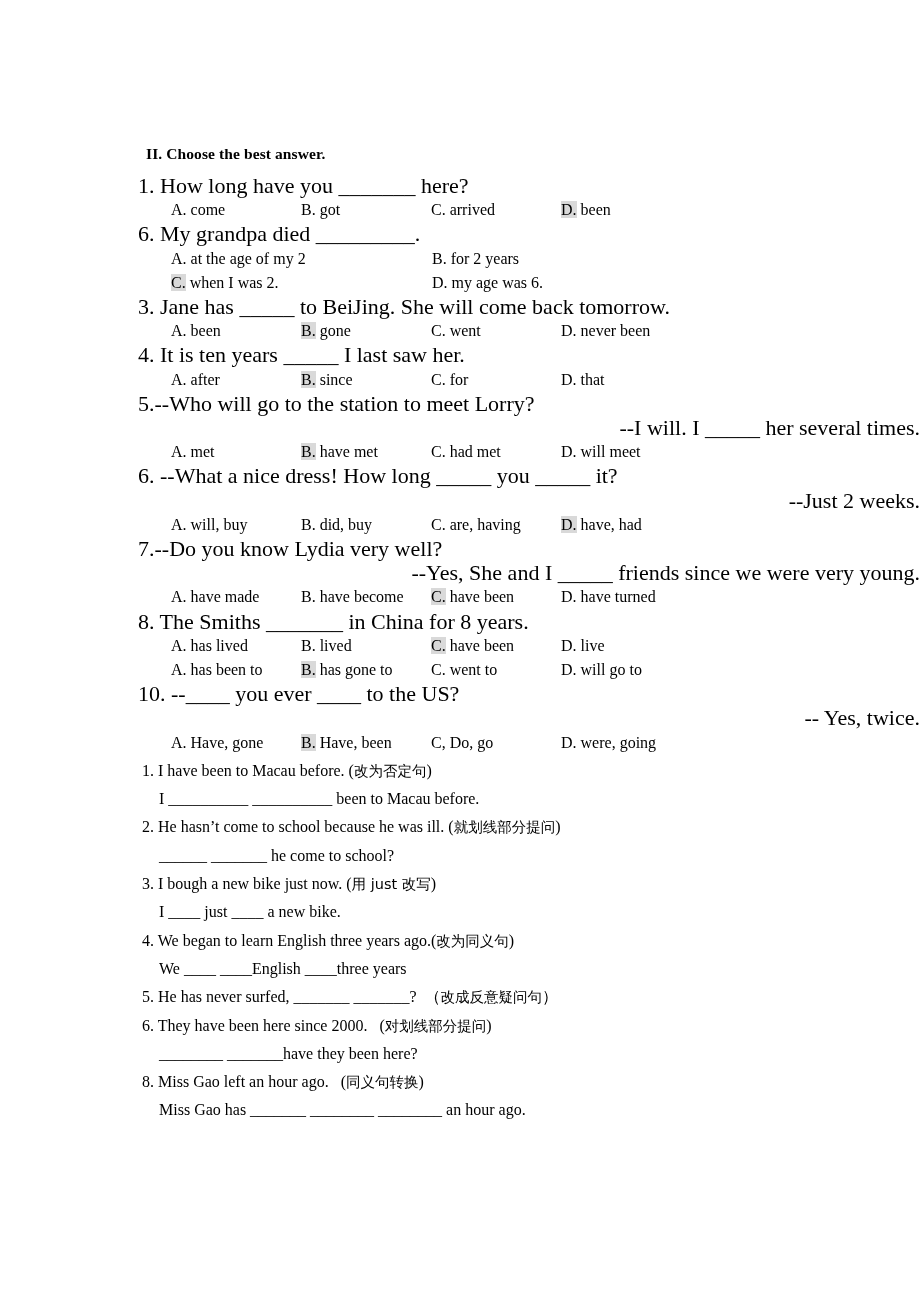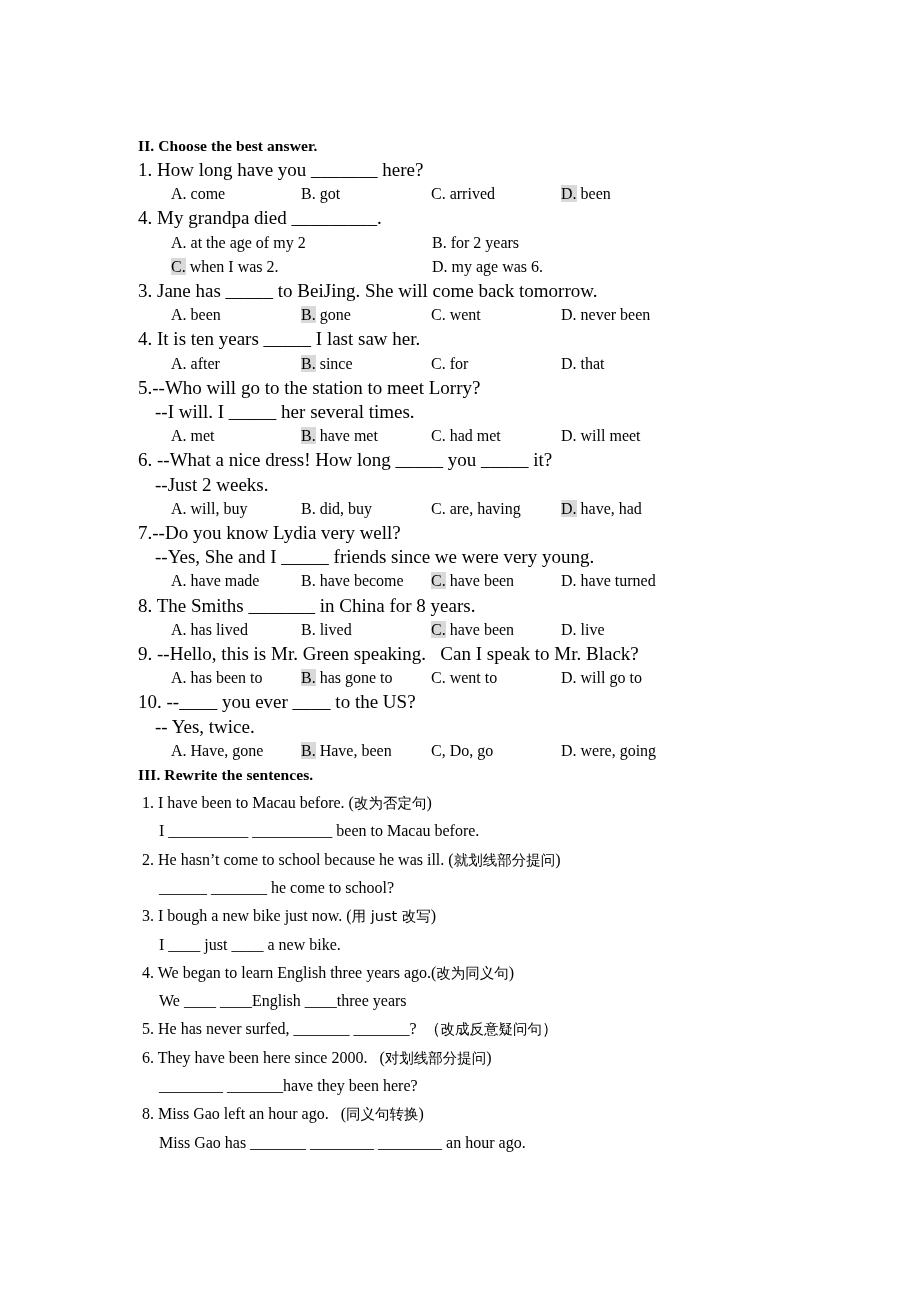--- a/index.html
+++ b/index.html
@@ -18,31 +18,31 @@
     position: relative;
     width: 920px;
     height: 1302px;
     box-sizing: border-box;
     padding: 134px 0 0 138px;
   }
   .sec-head {
     font-weight: bold;
     font-size: 15.5px;
     line-height: 24px;
-    margin: 0;
+    margin: 8px;
     letter-spacing: 0.1px;
   }
   .line {
-    font-size: 19px;
+    font-size: 22px;
     line-height: 24.2px;
     white-space: pre;
     margin: 0;
   }
   .stem { padding-left: 0; }
-  .sub  { padding-left: 17px; }
+  .sub  { padding-left: 17px; text-align: right; }
   .opts {
     display: flex;
     font-size: 16px;
     line-height: 24.2px;
     white-space: pre;
     margin: 0;
     padding-left: 33px;
   }
   .opts .col { flex: 0 0 130px; }
   .opts.two .col { flex: 0 0 261px; }
@@ -70,21 +70,21 @@
       <p class="line stem">1. How long have you _______ here?</p>
       <div class="opts">
         <span class="col"><span class="tag">A.</span><span> come</span></span>
         <span class="col"><span class="tag">B.</span><span> got</span></span>
         <span class="col"><span class="tag">C.</span><span> arrived</span></span>
         <span class="col wide"><span class="tag hl">D.</span><span> been</span></span>
       </div>
     </div>
 
     <div>
-      <p class="line stem">4. My grandpa died _________.</p>
+      <p class="line stem">6. My grandpa died _________.</p>
       <div class="opts two">
         <span class="col"><span class="tag">A.</span><span> at the age of my 2</span></span>
         <span class="col wide"><span class="tag">B.</span><span> for 2 years</span></span>
       </div>
       <div class="opts two">
         <span class="col"><span class="tag hl">C.</span><span> when I was 2.</span></span>
         <span class="col wide"><span class="tag">D.</span><span> my age was 6.</span></span>
       </div>
     </div>
 
@@ -145,21 +145,20 @@
       <p class="line stem">8. The Smiths _______ in China for 8 years.</p>
       <div class="opts">
         <span class="col"><span class="tag">A.</span><span> has lived</span></span>
         <span class="col"><span class="tag">B.</span><span> lived</span></span>
         <span class="col"><span class="tag hl">C.</span><span> have been</span></span>
         <span class="col wide"><span class="tag">D.</span><span> live</span></span>
       </div>
     </div>
 
     <div>
-      <p class="line stem">9. --Hello, this is Mr. Green speaking.   Can I speak to Mr. Black?</p>
       <div class="opts">
         <span class="col"><span class="tag">A.</span><span> has been to</span></span>
         <span class="col"><span class="tag hl">B.</span><span> has gone to</span></span>
         <span class="col"><span class="tag">C.</span><span> went to</span></span>
         <span class="col wide"><span class="tag">D.</span><span> will go to</span></span>
       </div>
     </div>
 
     <div>
       <p class="line stem">10. --____ you ever ____ to the US?</p>
@@ -167,21 +166,20 @@
       <div class="opts">
         <span class="col"><span class="tag">A.</span><span> Have, gone</span></span>
         <span class="col"><span class="tag hl">B.</span><span> Have, been</span></span>
         <span class="col"><span class="tag">C,</span><span> Do, go</span></span>
         <span class="col wide"><span class="tag">D.</span><span> were, going</span></span>
       </div>
     </div>
   </div>
 
   <div>
-    <p class="sec-head">III. Rewrite the sentences.</p>
 
     <div>
       <p class="rw-line"><span>1. I have been to Macau before. (</span><span class="zh">改为否定句</span><span>)</span></p>
       <p class="rw-line rw-ans">I __________ __________ been to Macau before.</p>
     </div>
 
     <div>
       <p class="rw-line"><span>2. He hasn’t come to school </span><span class="u">because he was ill</span><span>. (</span><span class="zh">就划线部分提问</span><span>)</span></p>
       <p class="rw-line rw-ans">______ _______ he come to school?</p>
     </div>

